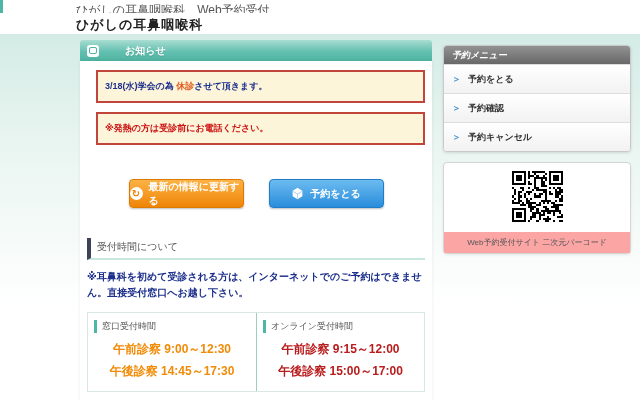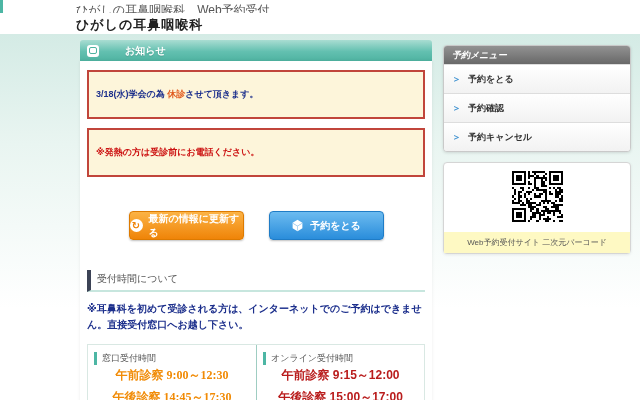--- a/index.html
+++ b/index.html
@@ -21,58 +21,58 @@
   .main-col{position:absolute;left:80px;top:40px;width:352px;}
   .notice-bar{height:21px;border-radius:3px 3px 0 0;
     background:linear-gradient(#a9ddd2 0%,#63c0b0 55%,#4fb3a1 100%);
     display:flex;align-items:center;padding-left:7px;box-sizing:border-box;gap:20px;}
   .notice-bar-icon{width:12px;height:12px;background:#fff;border-radius:3px;
     display:flex;align-items:center;justify-content:center;margin-right:6px;}
   .notice-bar-icon span{width:6px;height:5px;border:1.5px solid #4fb3a1;border-radius:2px;display:block;}
   .notice-bar-title{color:#fff;font-size:10px;font-weight:bold;text-shadow:0 1px 1px rgba(0,0,0,.15);}
   .main-panel{background:#fff;padding:9px 7px 10px 7px;min-height:330px;box-sizing:border-box;
     box-shadow:0 0 3px rgba(0,0,0,.08);}
-  .alert-box{border:2px solid #c1453b;background:#fdf5da;padding:16px 7px;margin-bottom:9px;
-    font-size:9px;font-weight:bold;}
+  .alert-box{border:2px solid #c1453b;background:#fdf5da;padding:8px 7px;margin-bottom:9px;
+    font-size:9px;font-weight:bold;margin-left:9px;}
   .alert-navy{color:#1c2f8c;}
   .alert-highlight{color:#e05a1e;}
   .alert-red{color:#cc1111;}
   .btn-row{display:flex;justify-content:center;gap:25px;margin:34px 0 30px 0;}
   .btn{width:113px;height:27px;border-radius:4px;display:flex;align-items:center;justify-content:center;
     color:#fff;font-size:10px;font-weight:bold;cursor:pointer;box-shadow:0 1px 2px rgba(0,0,0,.25);}
   .btn-orange{background:linear-gradient(#fcb345,#ef8408);border:1px solid #dd7a00;}
   .btn-blue{background:linear-gradient(#6cbbf0,#2a8ddb);border:1px solid #1f7cc6;}
   .btn-icon{margin-right:6px;display:flex;align-items:center;}
   .refresh-circle{width:13px;height:13px;border-radius:50%;background:#fff;color:#ef8408;
     font-size:10px;line-height:13px;text-align:center;font-weight:bold;}
   
   .section-header{margin-top:4px;border-left:4px solid #3c4356;border-bottom:2px solid #c7e6de;
     padding:2px 0 4px 6px;font-size:10px;color:#555;}
   .warning-text{margin-top:9px;font-size:10px;font-weight:bold;color:#1c2f8c;line-height:1.55;}
   .hours-box{margin-top:12px;border:1px solid #d9e8e3;display:flex;}
   .hours-col{width:50%;padding:7px 6px 9px 6px;box-sizing:border-box;}
   .hours-col + .hours-col{border-left:1px solid #9fcdc2;}
-  .hours-col-title{border-left:3px solid #4db6a4;padding-left:5px;font-size:9px;color:#555;}
+  .hours-col-title{border-left:3px solid #4db6a4;padding-left:5px;font-size:9px;color:#555;margin-bottom:6px;}
   .hours-time{font-size:12px;font-weight:bold;text-align:center;line-height:1.8;}
-  .time-orange{color:#f18b06;font-family:Liberation Serif, serif;}
+  .time-orange{color:#f18b06;}
   .time-blue{color:#b91c1c;}
   
   .sidebar{position:absolute;left:443px;top:45px;width:188px;}
   .menu-box{border:1px solid #c9c9c9;border-radius:4px;overflow:hidden;background:#fff;
     box-shadow:0 1px 3px rgba(0,0,0,.12);}
   .menu-header{height:18px;line-height:18px;padding-left:8px;
     background:linear-gradient(#929292,#686868);color:#fff;font-size:9px;font-weight:bold;font-style:italic;}
   .menu-item{height:28px;display:flex;align-items:center;padding-left:8px;
     background:linear-gradient(#ffffff,#f2f2f2);border-top:1px solid #ddd;cursor:pointer;
     font-size:9px;font-weight:bold;color:#333;}
   .menu-chevron{color:#3a8fd0;font-size:9px;font-weight:bold;margin-right:7px;}
   .qr-box{margin-top:10px;background:#fff;border:1px solid #d5d5d5;border-radius:4px;
     padding:0;text-align:center;box-shadow:0 1px 3px rgba(0,0,0,.08);}
   .qr-img-wrap{padding:8px 0 6px 0;}
-  .qr-caption{background:#fef9c3;font-size:8px;color:#555;padding:5px 2px;}
+  .qr-caption{background:#fca5a5;font-size:8px;color:#555;padding:5px 2px;}
   .qr-desc{font-size:8px;color:#666;text-align:left;line-height:1.5;padding:6px 7px 8px 7px;}
 </style>
 </head>
 <body>
 
 <div class="topbar">
   <div class="corner-strip"></div>
   <div class="topbar-text">ひがしの耳鼻咽喉科　Web予約受付</div>
 </div>
 

